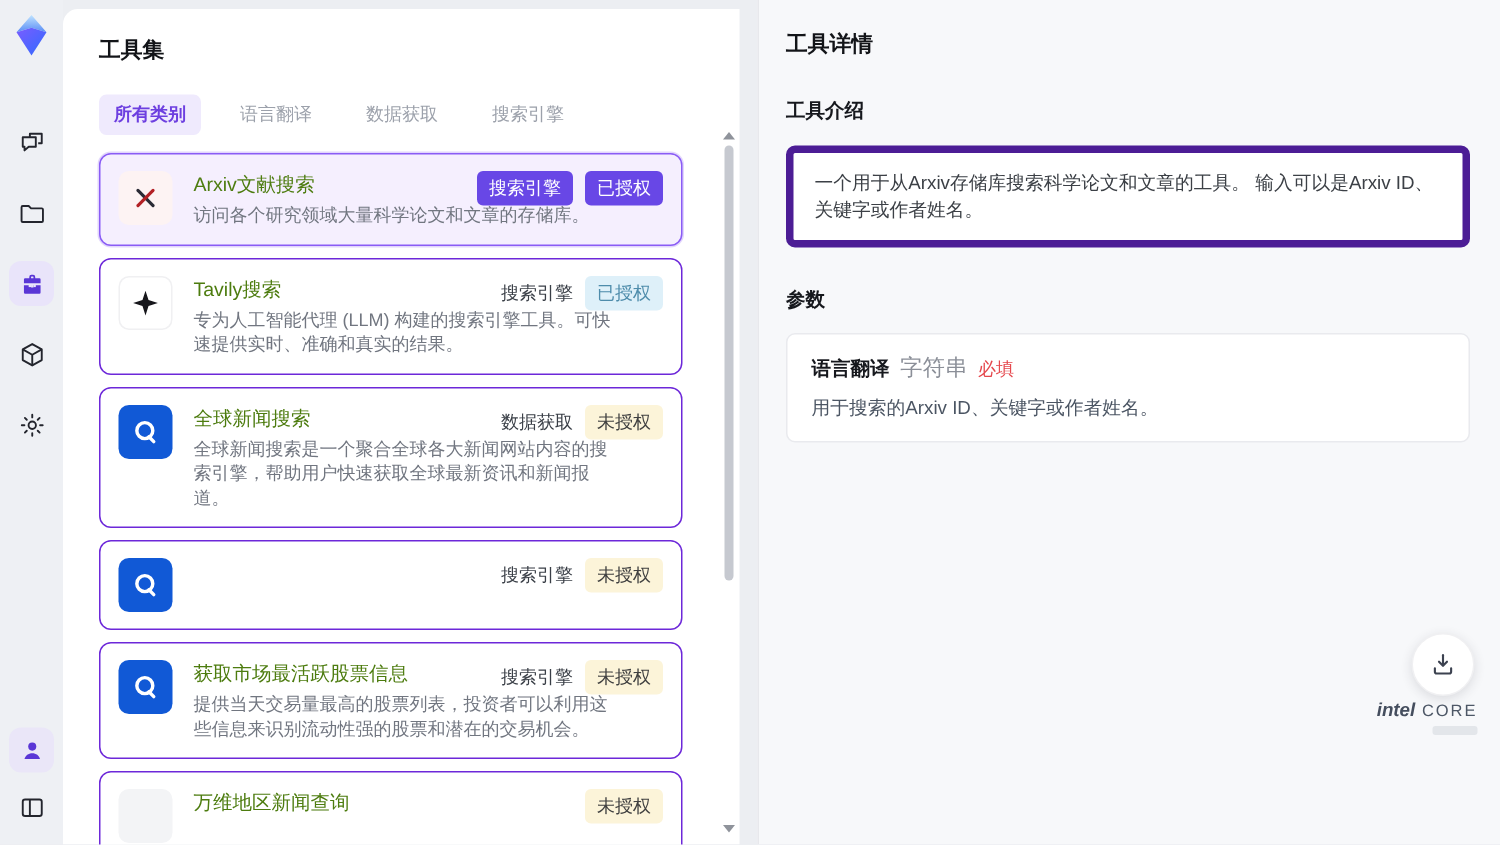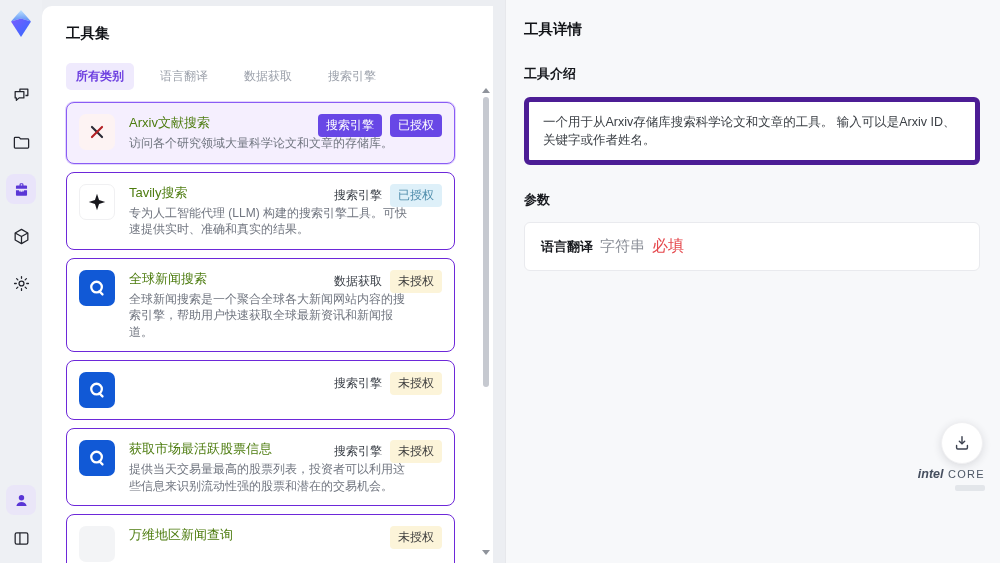--- a/index.html
+++ b/index.html
@@ -66,21 +66,21 @@
     background:#f7f8fa; border-left:1px solid #e7e8ec; padding:20px 20px 0 18px; }
   .details-title { font-size:14.5px; font-weight:bold; color:#121418; }
   .section-title { font-size:13px; font-weight:bold; color:#16181d; margin-top:26px; }
   .info-box { margin-top:14px; background:#ffffff; border:5px solid #4c1d95;
     border-radius:6px; padding:11px 14px; font-size:12.5px; color:#3c4046; line-height:18px; }
   .param-box { margin-top:13px; background:#ffffff; border:1px solid #e9eaee;
     border-radius:6px; padding:13px 16px; }
   .param-head { display:flex; align-items:baseline; gap:7px; }
   .param-name { font-size:13px; font-weight:bold; color:#16181d; }
   .param-type { font-size:15px; color:#8b8f98; }
-  .param-required { font-size:16px; color:#e5484d; }
+  .param-required { font-size:12px; color:#e5484d; }
   .param-desc { margin-top:9px; font-size:12.5px; color:#4b5563; }
 
   
   .fab { position:absolute; right:17px; bottom:37px; width:42px; height:42px; border-radius:50%;
     background:#ffffff; border:1px solid #f0f0f2; box-shadow:0 2px 8px rgba(40,45,60,.14);
     display:flex; align-items:center; justify-content:center; cursor:pointer; }
   .fab svg { width:20px; height:20px; }
   .brand { position:absolute; right:15px; bottom:9px; text-align:right; line-height:12px; }
   .brand .intel { font-size:12.5px; font-weight:bold; color:#454e5e;font-style:italic; }
   .brand .core { font-size:11px; letter-spacing:.12em; color:#4d5766; text-transform:uppercase; }
@@ -269,20 +269,21 @@
     <div class="info-box">
       <span>一个用于从Arxiv存储库搜索科学论文和文章的工具。 输入可以是Arxiv ID、关键字或作者姓名。</span>
     </div>
     <h2 class="section-title">参数</h2>
     <div class="param-box">
       <div class="param-head">
         <span class="param-name">语言翻译</span>
         <span class="param-type">字符串</span>
         <span class="param-required">必填</span>
       </div>
+      <div class="param-desc">用于搜索的Arxiv ID、关键字或作者姓名。</div>
     </div>
   </section>
 
   <div class="fab">
     <svg viewBox="0 0 24 24" fill="none" stroke="#3c4250" stroke-width="1.7" stroke-linecap="round" stroke-linejoin="round">
       <path d="M12 4.5v8"></path>
         <path d="M8.8 9.8L12 13l3.2-3.2"></path>
       <path d="M5.5 15v2.8a1.4 1.4 0 0 0 1.4 1.4h10.2a1.4 1.4 0 0 0 1.4-1.4V15"></path>
     </svg>
   </div>

